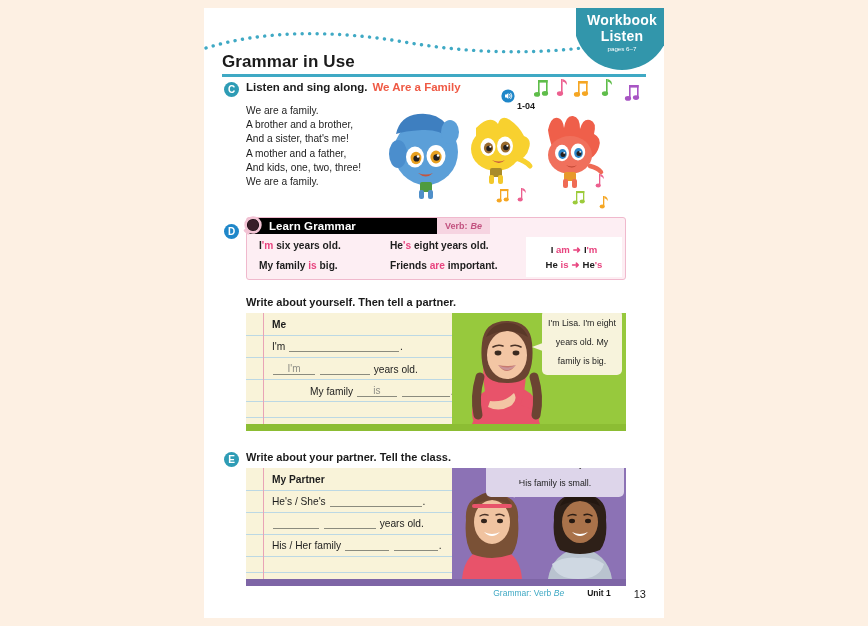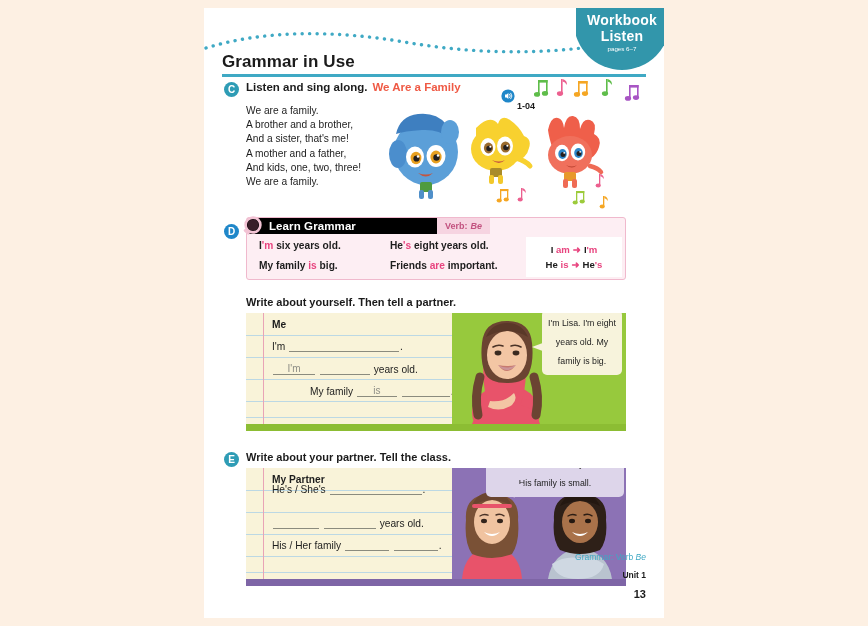--- a/index.html
+++ b/index.html
@@ -197,28 +197,27 @@
   }
   .bubble.cream { background: #f7f3dc; }
   .bubble.lav { background: #ddd5ea; }
 
   
   .photo { position: absolute; overflow: hidden; }
 
   
   .footer {
     position: absolute; left: 18px; right: 18px; bottom: 18px;
-    display: flex; align-items: flex-end; justify-content: flex-end;
-    gap: 8px;
-    flex-direction: column;
+    display: flex; align-items: flex-start; justify-content: flex-end;
+    gap: 23px;
   }
   .f-topic { font-size: 8.5px; color: #3fa9c4; font-weight: normal; }
   .f-topic i { font-style: italic; }
   .f-unit { font-size: 8.5px; font-weight: bold; color: #1b1b1b; }
-  .f-page { font-size: 11px; font-weight: bold; color: #1b1b1b; }
+  .f-page { font-size: 11px; font-weight: normal; color: #1b1b1b; }
 </style>
 </head>
 <body>
 
 <div class="page">
 
   <div class="badge">
     <div class="badge-shape"></div>
     <div class="badge-text">
       <span class="badge-l1">Workbook</span>
@@ -491,21 +490,21 @@
     <div class="ws-line" style="top:22px; width:206px;"></div>
     <div class="ws-line" style="top:44px; width:206px;"></div>
     <div class="ws-line" style="top:66px; width:206px;"></div>
     <div class="ws-line" style="top:88px; width:206px;"></div>
     <div class="ws-line" style="top:104px; width:206px;"></div>
     <div class="ws-margin" style="left:17px;"></div>
     <div class="ws-base" style="background:#7e65a6;"></div>
 
     <div class="ws-text hd" style="left:26px; top:6px;">My Partner</div>
 
-    <div class="ws-text" style="left:26px; top:16px;">
+    <div class="ws-text" style="left:26px; top:28px;">
       <span>He's / She's</span>
       <span class="blank" style="width:92px;"></span><span>.</span>
     </div>
 
     <div class="ws-text" style="left:26px; top:50px;">
       <span class="blank" style="width:46px;"></span>
       <span class="blank" style="width:52px;"></span>
       <span>years old.</span>
     </div>
 

